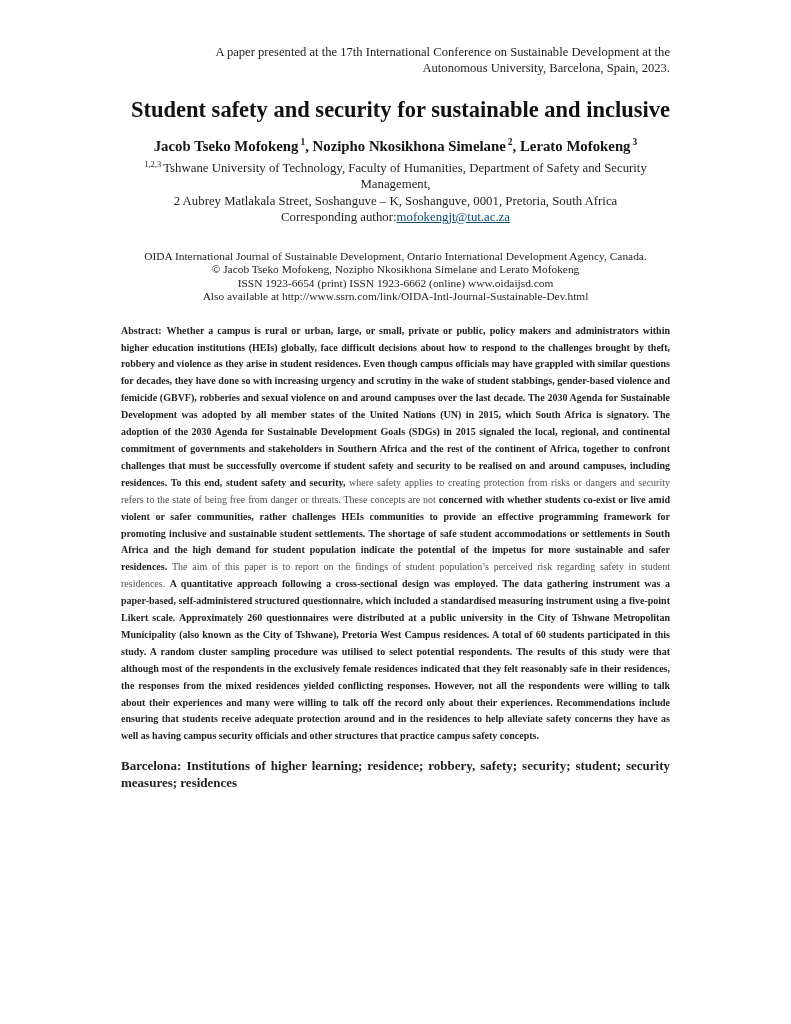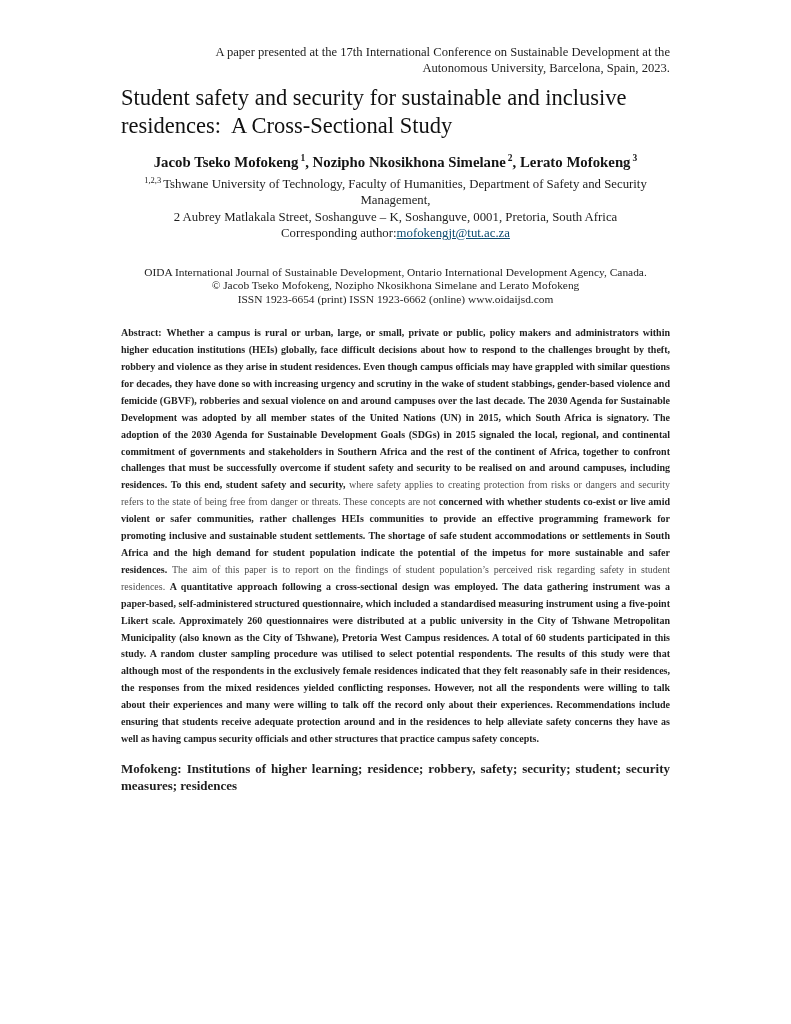--- a/index.html
+++ b/index.html
@@ -4,21 +4,21 @@
 <style>
   html,body{margin:0;padding:0;background:#e8e8e8;}
   .sheet{
     width:791px;height:1024px;background:#ffffff;margin:0 auto;
     font-family:"Liberation Serif", serif;color:#1c1c1c;
     box-sizing:border-box;padding-top:44px;overflow:hidden;
   }
   .col{width:549px;margin:0 auto;}
   .note{font-size:12.6px;line-height:16px;text-align:right;color:#1d1d1d;}
   .note div{white-space:pre;}
-  .title{margin-top:8px;text-align:left;font-size:22.5px;font-weight:normal;
+  .title{margin-top:20px;text-align:right;font-size:22.5px;font-weight:bold;
          line-height:28px;color:#111;}
   .title div{white-space:pre;}
   .byline{margin-top:13px;text-align:center;font-size:14.8px;font-weight:bold;color:#141414;}
   .byline sup{font-size:9.5px;margin-left:2px;}
   .sep{white-space:pre;}
   .affil{margin-top:1px;text-align:center;font-size:12.8px;line-height:16.2px;color:#1d1d1d;}
   .affil sup{font-size:8.5px;margin-right:2px;}
   .corresp{text-align:center;font-size:12.8px;line-height:16.2px;color:#1d1d1d;}
   .corresp a{color:#0c4a6e;text-decoration:underline;margin-left:0;}
   .imprint{margin-top:25px;text-align:center;font-size:11.4px;line-height:13.4px;color:#222;}
@@ -36,44 +36,44 @@
 <div class="sheet">
   <div class="col">
 
     <div class="note">
       <div>A paper presented at the 17th International Conference on Sustainable Development at the</div>
       <div>Autonomous University, Barcelona, Spain, 2023.</div>
     </div>
 
     <div class="title">
       <div>Student safety and security for sustainable and inclusive</div>
-      <div>residences:  A Cross-Sectional Study</div>
     </div>
 
     <div class="byline">
       <span>Jacob Tseko Mofokeng</span><sup>1</sup><span class="sep">, </span><span>Nozipho Nkosikhona Simelane</span><sup>2</sup><span class="sep">, </span><span>Lerato Mofokeng</span><sup>3</sup>
     </div>
 
     <div class="affil">
       <div><sup>1,2,3</sup><span>Tshwane University of Technology, Faculty of Humanities, Department of Safety and Security Management,</span></div>
       <div>2 Aubrey Matlakala Street, Soshanguve – K, Soshanguve, 0001, Pretoria, South Africa</div>
     </div>
 
     <div class="corresp">
       <span>Corresponding author:</span><a href="#">mofokengjt@tut.ac.za</a>
     </div>
 
     <div class="imprint">
       <div>OIDA International Journal of Sustainable Development, Ontario International Development Agency, Canada.</div>
       <div>© Jacob Tseko Mofokeng, Nozipho Nkosikhona Simelane and Lerato Mofokeng</div>
       <div>ISSN 1923-6654 (print) ISSN 1923-6662 (online) www.oidaijsd.com</div>
+      <div>Also available at http://www.ssrn.com/link/OIDA-Intl-Journal-Sustainable-Dev.html</div>
     </div>
 
     <p class="abstract">
       <span class="ab-label">Abstract:</span><span>Whether a campus is rural or urban, large, or small, private or public, policy makers and administrators within higher education institutions (HEIs) globally, face difficult decisions about how to respond to the challenges brought by theft, robbery and violence as they arise in student residences. Even though campus officials may have grappled with similar questions for decades, they have done so with increasing urgency and scrutiny in the wake of student stabbings, gender-based violence and femicide (GBVF), robberies and sexual violence on and around campuses over the last decade. The 2030 Agenda for Sustainable Development was adopted by all member states of the United Nations (UN) in 2015, which South Africa is signatory. The adoption of the 2030 Agenda for Sustainable Development Goals (SDGs) in 2015 signaled the local, regional, and continental commitment of governments and stakeholders in Southern Africa and the rest of the continent of Africa, together to confront challenges that must be successfully overcome if student safety and security to be realised on and around campuses, including residences. To this end, student safety and security, </span><span class="light">where safety applies to creating protection from risks or dangers and security refers to the state of being free from danger or threats. These concepts are not </span><span>concerned with whether students co-exist or live amid violent or safer communities, rather challenges HEIs communities to provide an effective programming framework for promoting inclusive and sustainable student settlements. The shortage of safe student accommodations or settlements in South Africa and the high demand for student population indicate the potential of the impetus for more sustainable and safer residences. </span><span class="light">The aim of this paper is to report on the findings of student population’s perceived risk regarding safety in student residences. </span><span>A quantitative approach following a cross-sectional design was employed. The data gathering instrument was a paper-based, self-administered structured questionnaire, which included a standardised measuring instrument using a five-point Likert scale. Approximately 260 questionnaires were distributed at a public university in the City of Tshwane Metropolitan Municipality (also known as the City of Tshwane), Pretoria West Campus residences. A total of 60 students participated in this study. A random cluster sampling procedure was utilised to select potential respondents. The results of this study were that although most of the respondents in the exclusively female residences indicated that they felt reasonably safe in their residences, the responses from the mixed residences yielded conflicting responses. However, not all the respondents were willing to talk about their experiences and many were willing to talk off the record only about their experiences. Recommendations include ensuring that students receive adequate protection around and in the residences to help alleviate safety concerns they have as well as having campus security officials and other structures that practice campus safety concepts.</span>
     </p>
 
     <p class="keywords">
-      <span class="kw-label">Mofokeng:</span><span>Institutions of higher learning; residence; robbery, safety; security; student; security measures; residences</span>
+      <span class="kw-label">Barcelona:</span><span>Institutions of higher learning; residence; robbery, safety; security; student; security measures; residences</span>
     </p>
 
   </div>
 </div>
 
 </body></html>

